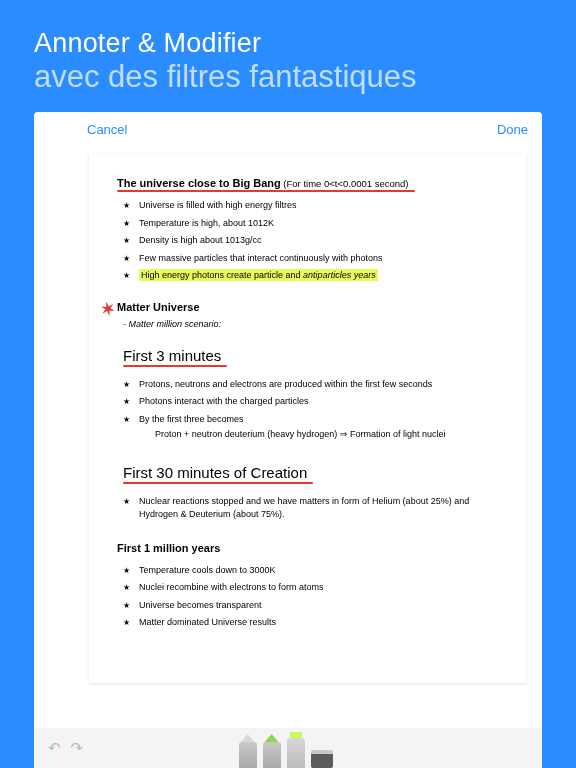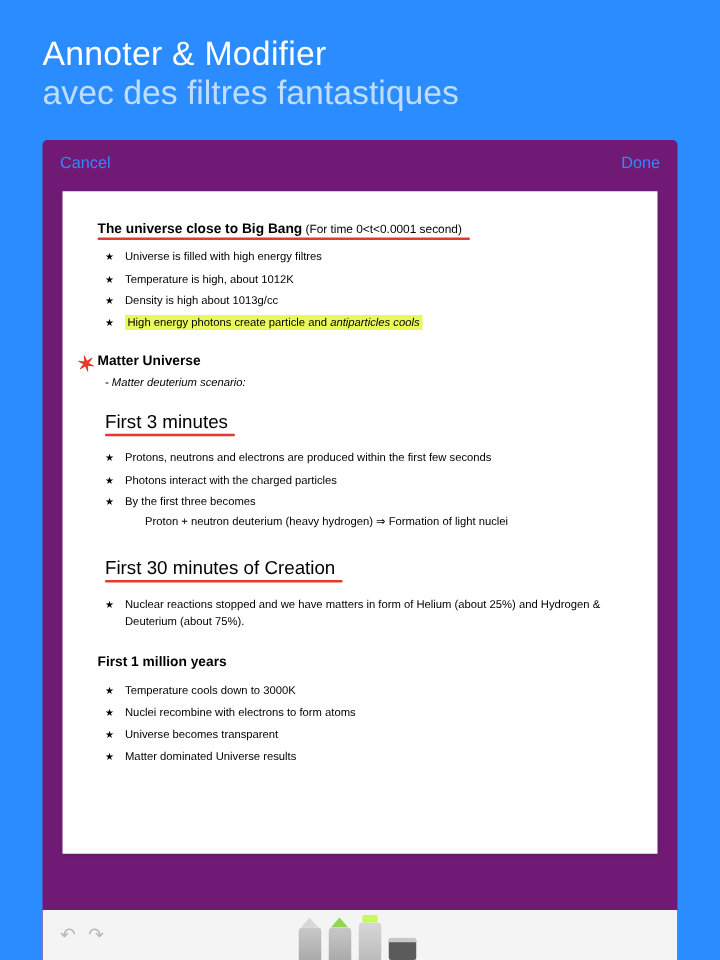--- a/index.html
+++ b/index.html
@@ -8,27 +8,28 @@
   background: #2b8cff;
   font-family: -apple-system, "Helvetica Neue", Arial, sans-serif;
   overflow: hidden;
   position: relative;
 }
 .promo-title {
   padding: 28px 34px 8px 34px;
   color: #fff;
 }
 .promo-title h1 { font-size: 27px; font-weight: 400; letter-spacing: .2px; }
-.promo-title h2 { font-size: 27px; font-weight: 300; color: rgba(255,255,255,.7); }
+.promo-title h2 { font-size: 31px; font-weight: 300; color: rgba(255,255,255,.7); }
 .device {
   position: absolute;
   left: 34px; right: 34px; top: 112px; bottom: 0;
-  background: #701a75;
+  background: #ffffff;
   border-radius: 4px 4px 0 0;
   overflow: hidden;
+  padding-left: 39px;
 }
 .toolbar {
   display: flex; justify-content: space-between; align-items: center;
   padding: 10px 14px 8px;
   font-size: 13px; color: #2b8cff;
 }
 .page {
   margin: 8px 16px 0;
   background: #fff;
   box-shadow: 0 1px 3px rgba(0,0,0,.12);
@@ -98,28 +99,29 @@
 
   <div class="page">
     <span class="ul-red">
       <h3>The universe close to Big Bang</h3>
       <span class="sub">(For time 0&lt;t&lt;0.0001 second)</span>
     </span>
     <ul class="star">
       <li>Universe is filled with high energy filtres</li>
       <li>Temperature is high, about 1012K</li>
       <li>Density is high about 1013g/cc</li>
-      <li><span class="hl"><span>High energy photons create particle and </span><em>antiparticles cools</em></span></li>
+      <li>Few massive particles that interact continuously with photons</li>
+      <li><span class="hl"><span>High energy photons create particle and </span><em>antiparticles years</em></span></li>
     </ul>
 
     <div class="matter-wrap">
       <span class="star-red">✶</span>
       <h3>Matter Universe</h3>
     </div>
-    <span class="em">- Matter deuterium scenario:</span>
+    <span class="em">- Matter million scenario:</span>
 
     <span class="sub-hdr ul-red">First 3 minutes</span>
     <ul class="star">
       <li>Protons, neutrons and electrons are produced within the first few seconds</li>
       <li>Photons interact with the charged particles</li>
       <li><span>By the first three becomes</span><span class="indent">Proton + neutron deuterium (heavy hydrogen) ⇒ Formation of light nuclei</span></li>
     </ul>
 
     <span class="sub-hdr ul-red">First 30 minutes of Creation</span>
     <ul class="star">

